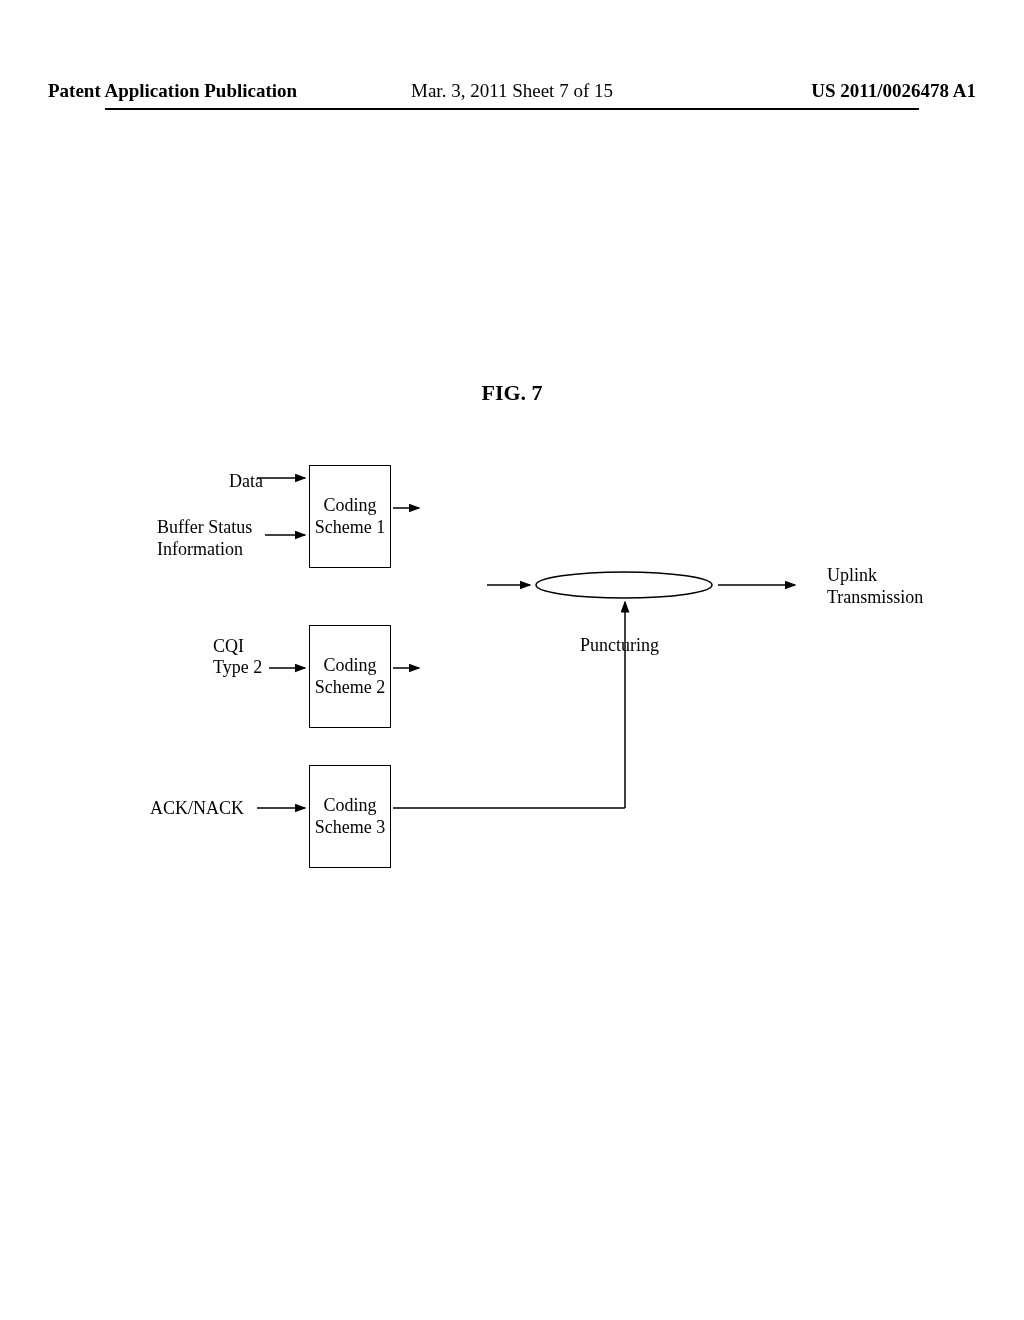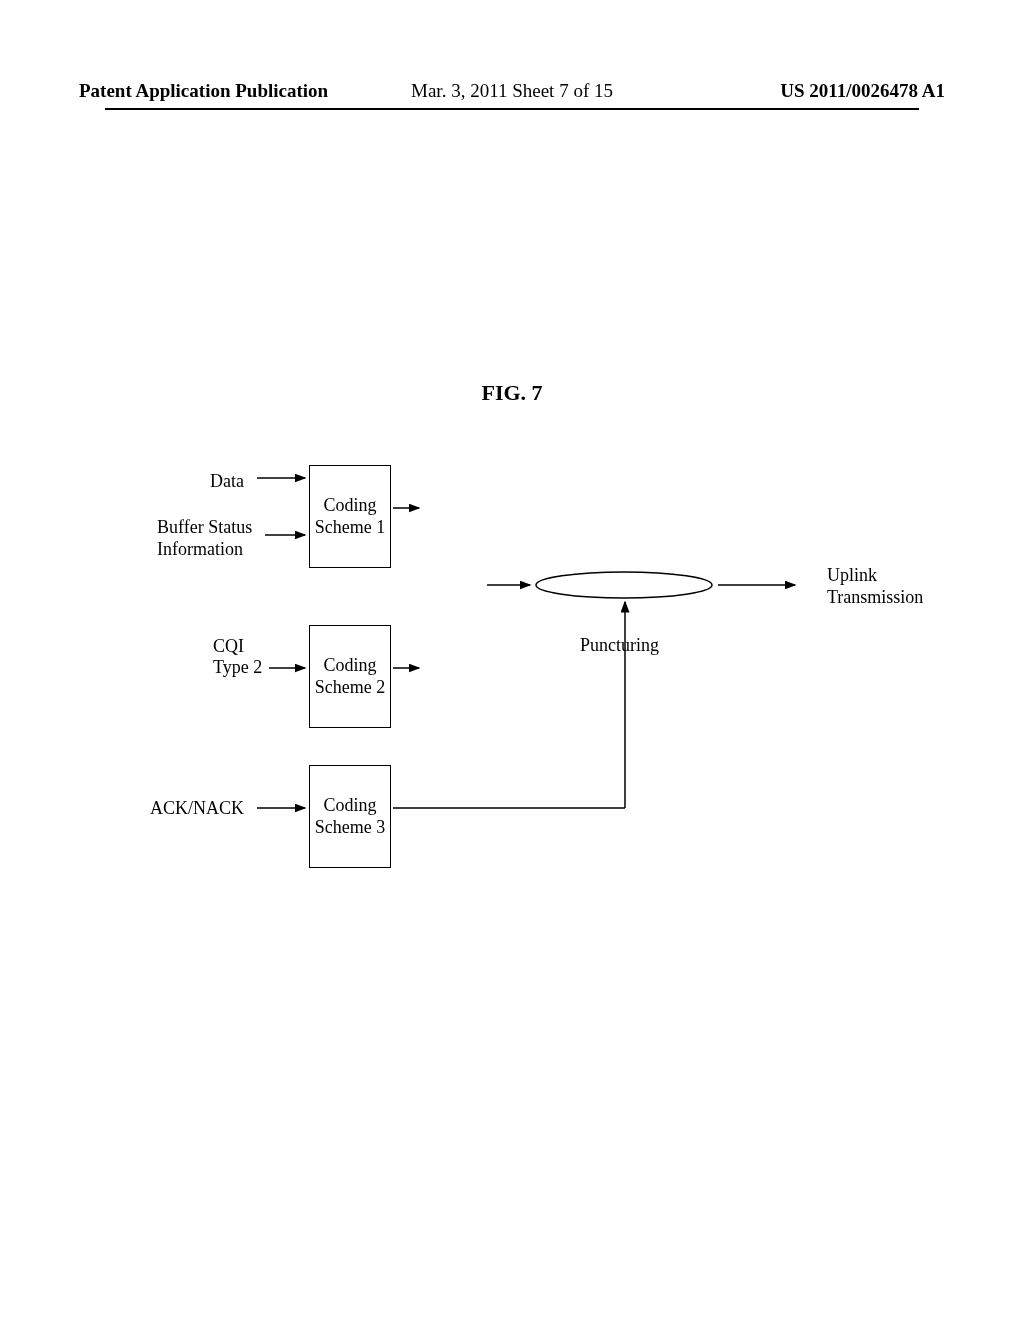--- a/index.html
+++ b/index.html
@@ -13,21 +13,21 @@
       background: #fff;
       font-family: "Times New Roman", Times, serif;
       position: relative;
     }
     .header {
       position: absolute;
       top: 80px;
       left: 0;
       right: 0;
       width: 100%;
-      padding: 0 79px;
+      padding: 0 48px;
       display: flex;
       justify-content: space-between;
       font-size: 19px;
       font-family: Liberation Serif, serif;
     }
     .header-left {
       font-weight: bold;
     }
     .header-center {
       position: absolute;
@@ -60,21 +60,21 @@
       width: 775px;
       height: 480px;
     }
     .input-label {
       position: absolute;
       font-size: 18px;
       text-align: right;
     }
     .label-data {
       top: 21px;
-      left: 75px;
+      left: 94px;
     }
     .label-buffer {
       top: 67px;
       left: 22px;
       text-align: left;
       width: 120px;
       line-height: 1.2;
     }
     .label-cqi {
       top: 186px;

